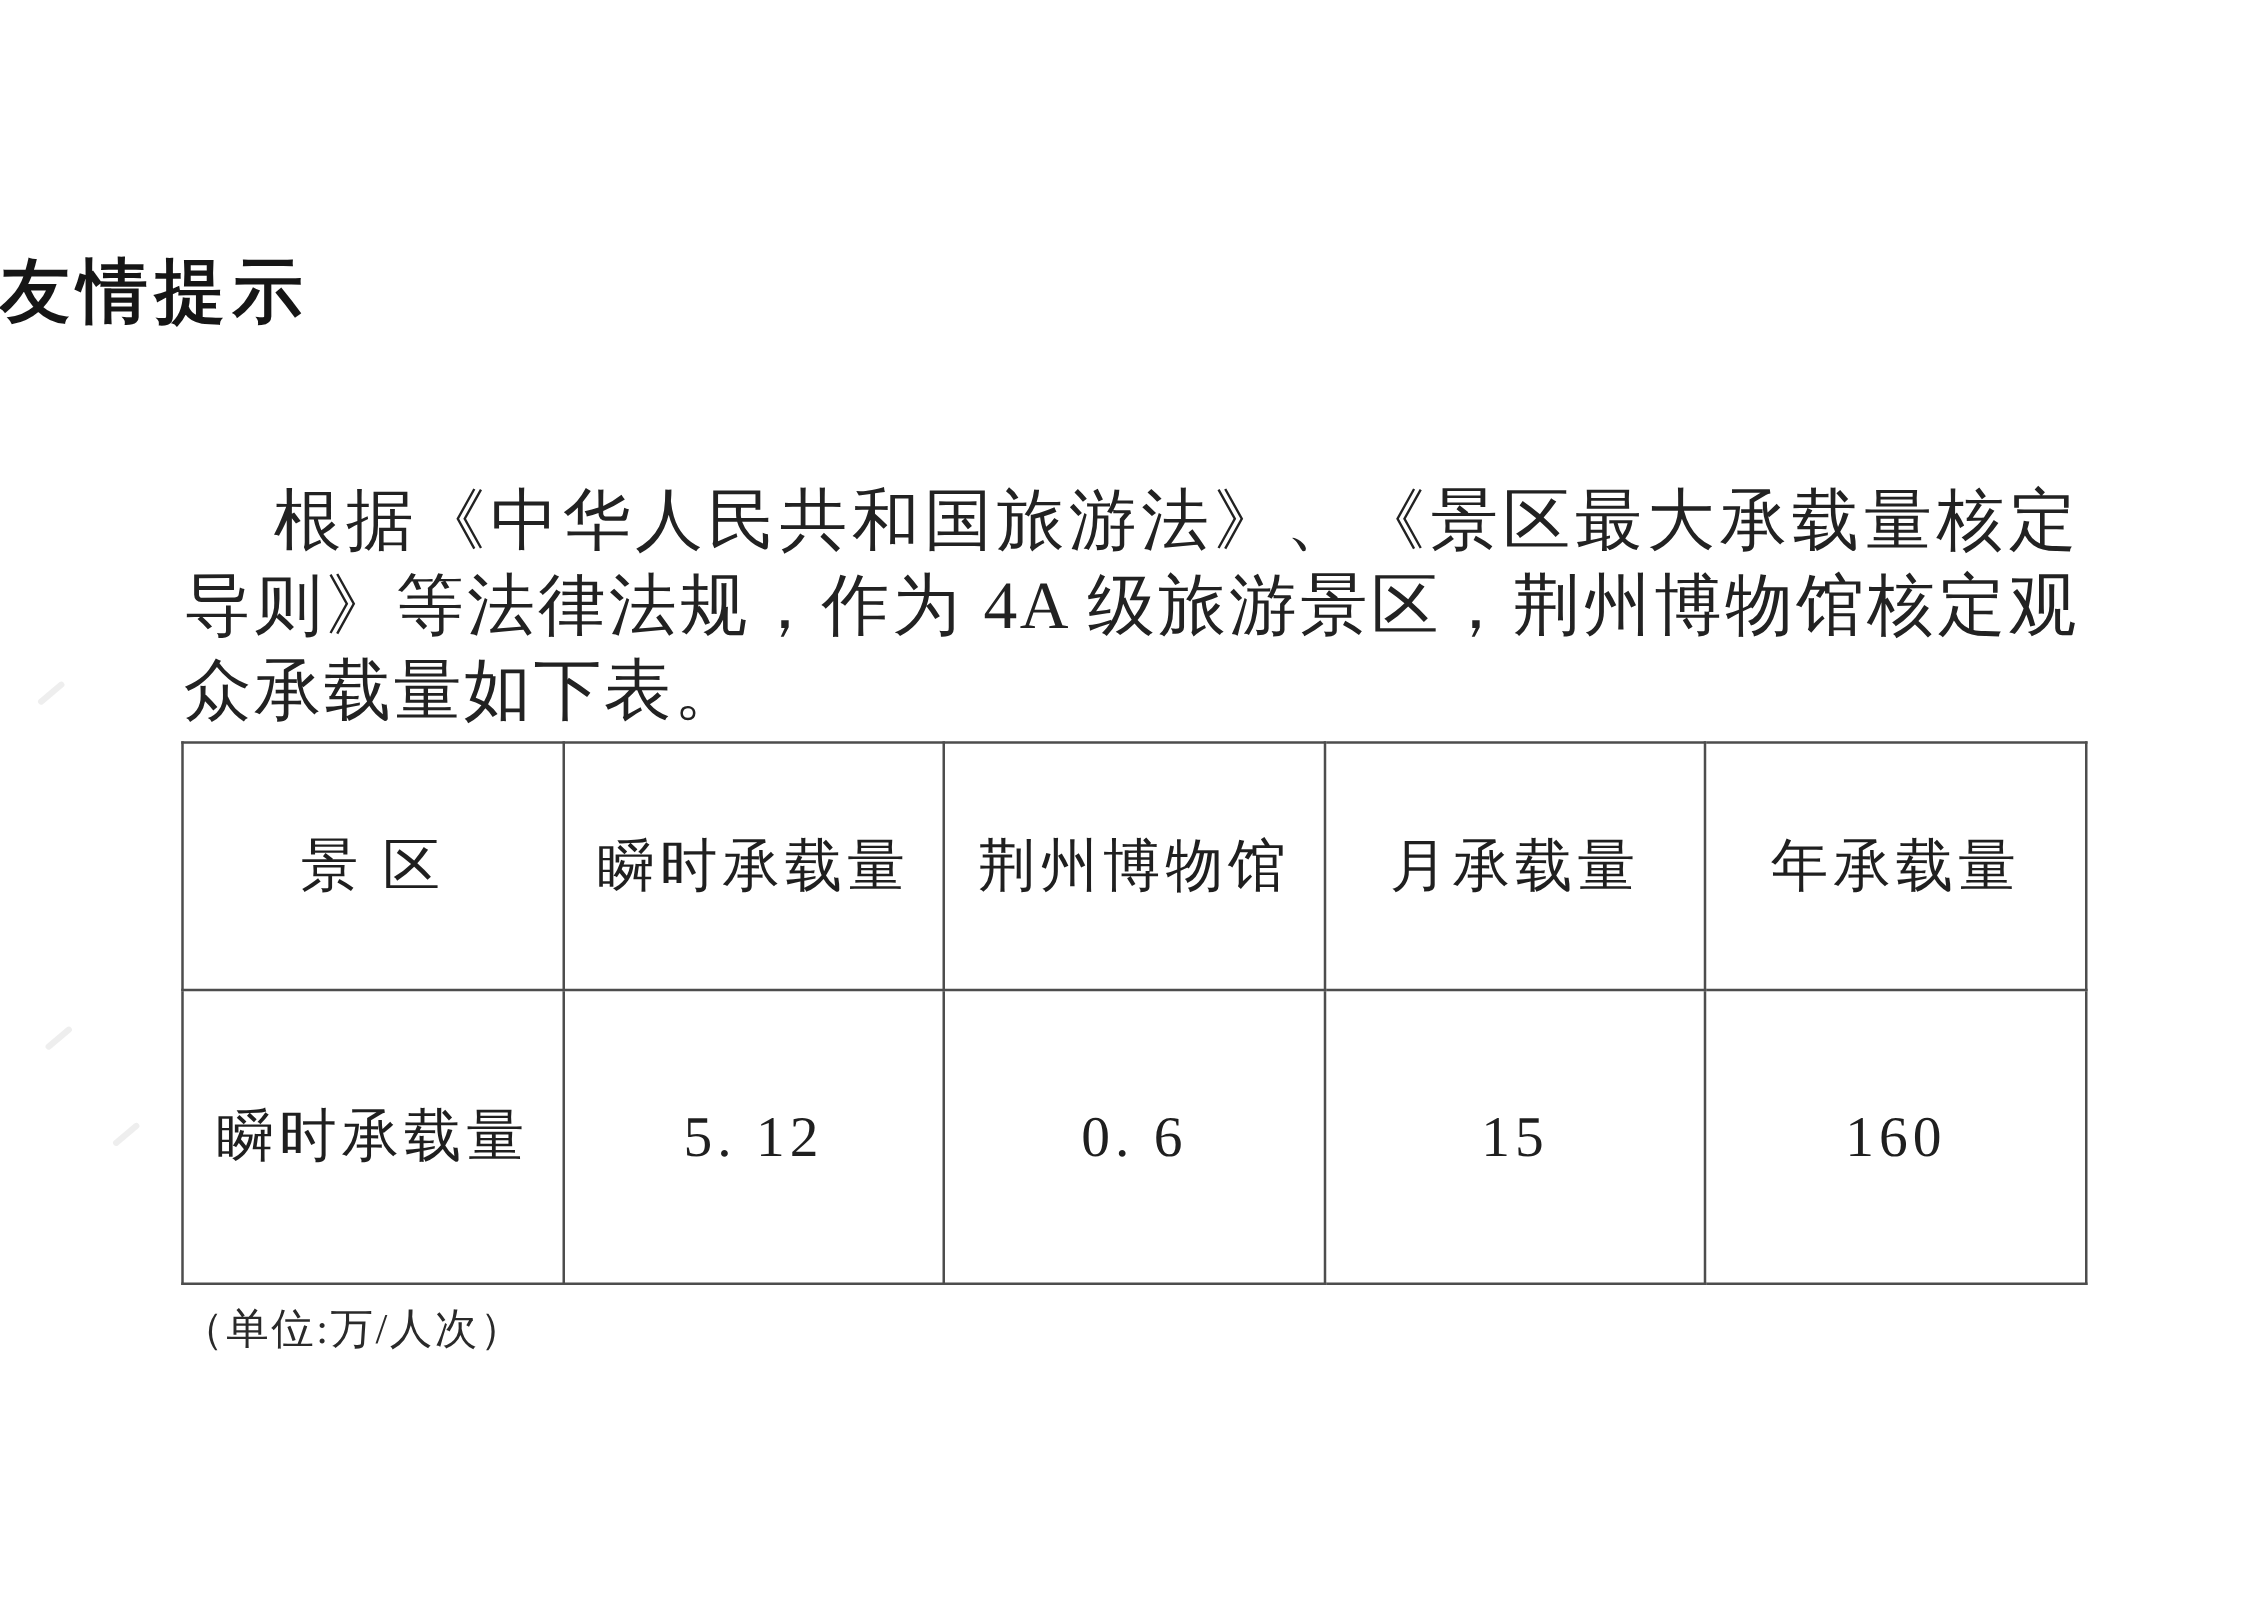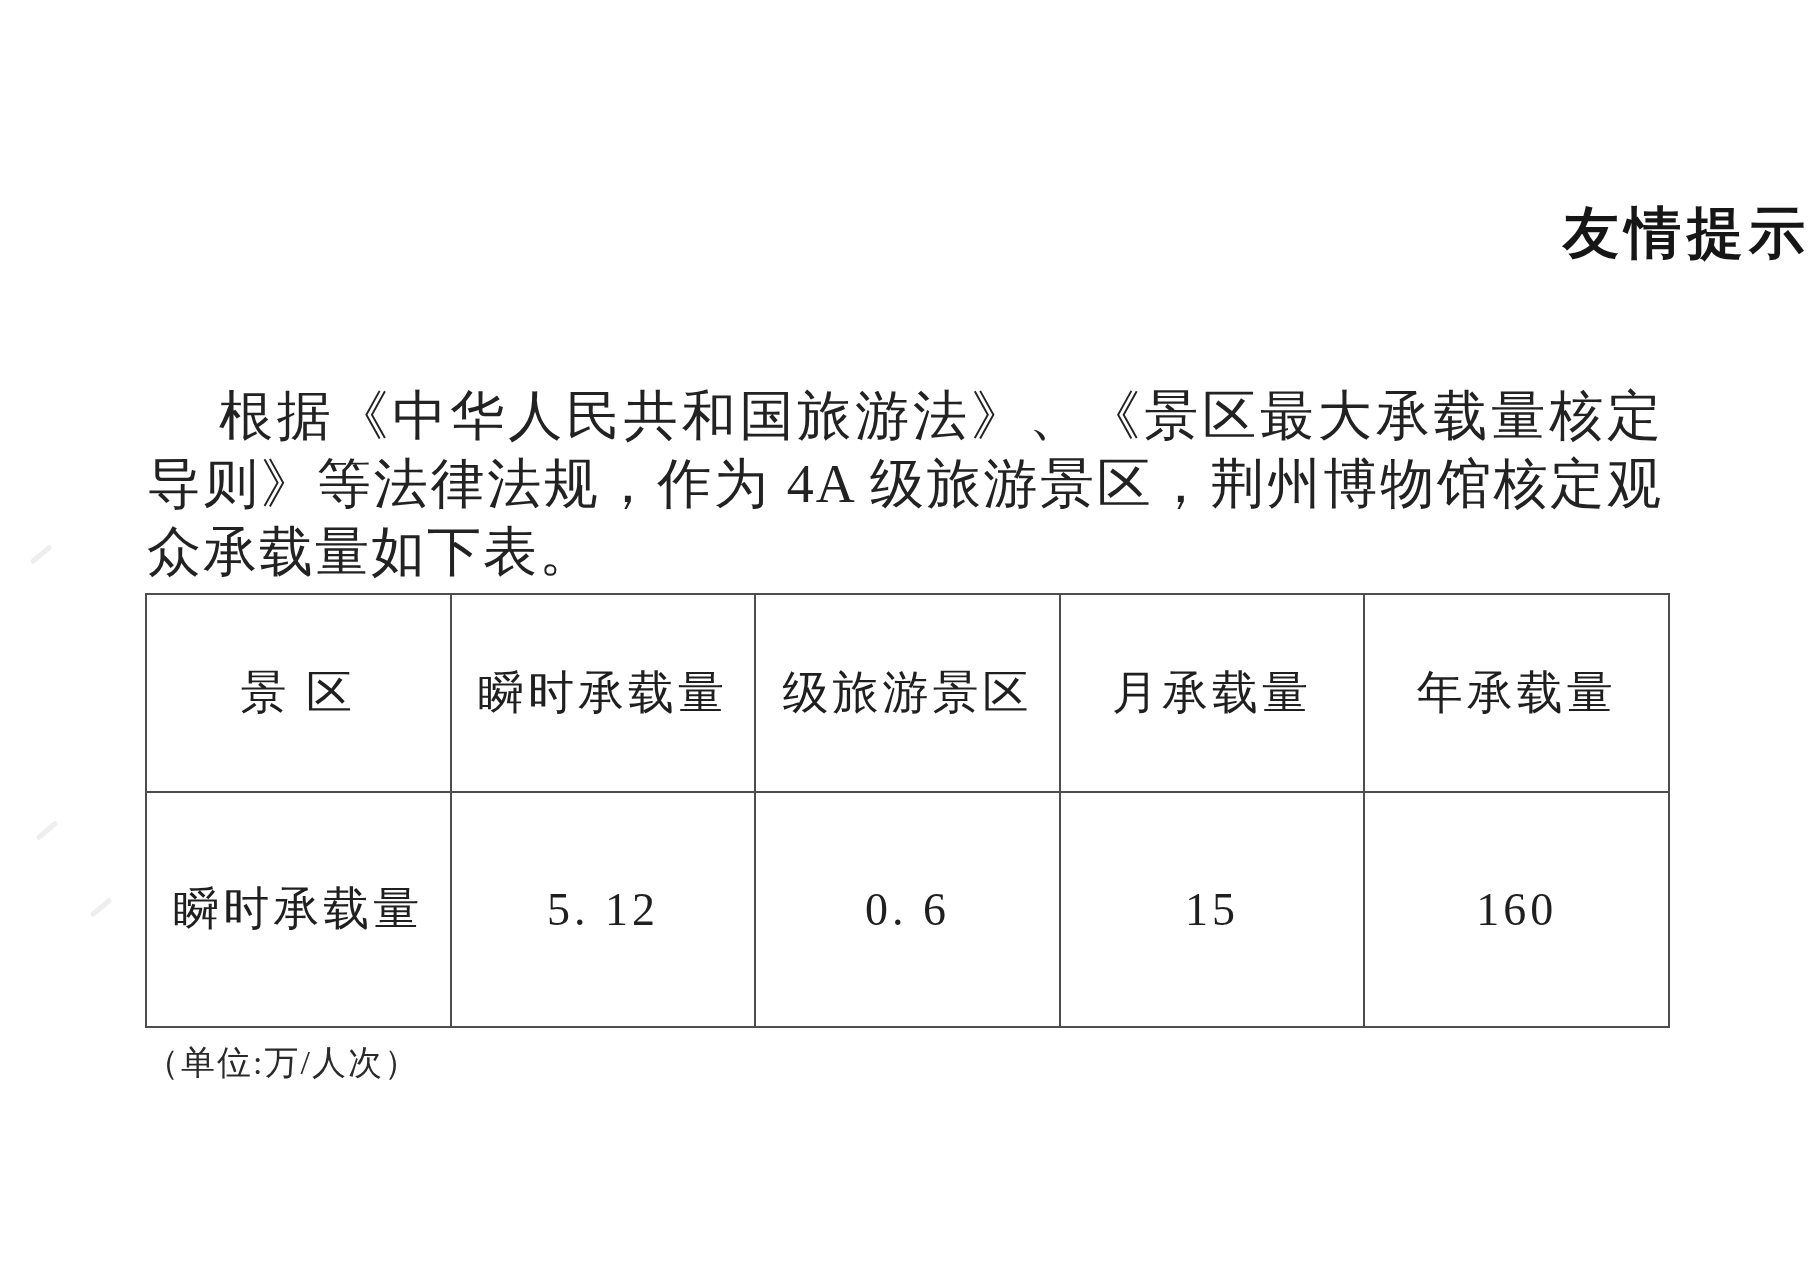--- a/index.html
+++ b/index.html
@@ -18,21 +18,21 @@
   .page {
     position: absolute;
     inset: 0;
     background: #ffffff;
   }
   .doc-title {
     position: absolute;
     top: 196px;
     left: 0;
     width: 100%;
-    text-align: right;
+    text-align: left;
     font-size: 56px;
     font-weight: bold;
     letter-spacing: 6px;
     color: #161616;
   }
   .doc-paragraph {
     position: absolute;
     top: 382px;
     left: 147px;
     width: 1516px;
@@ -94,21 +94,21 @@
 
   <div class="doc-title">友情提示</div>
 
   <div class="doc-paragraph">根据《中华人民共和国旅游法》、《景区最大承载量核定导则》等法律法规，作为 4A 级旅游景区，荆州博物馆核定观众承载量如下表。</div>
 
   <table class="capacity-table">
     <tbody>
       <tr class="header-row">
         <th>景  区</th>
         <th>瞬时承载量</th>
-        <th>级旅游景区</th>
+        <th>荆州博物馆</th>
         <th>月承载量</th>
         <th>年承载量</th>
       </tr>
       <tr class="data-row">
         <td>瞬时承载量</td>
         <td>5. 12</td>
         <td>0. 6</td>
         <td>15</td>
         <td>160</td>
       </tr>

